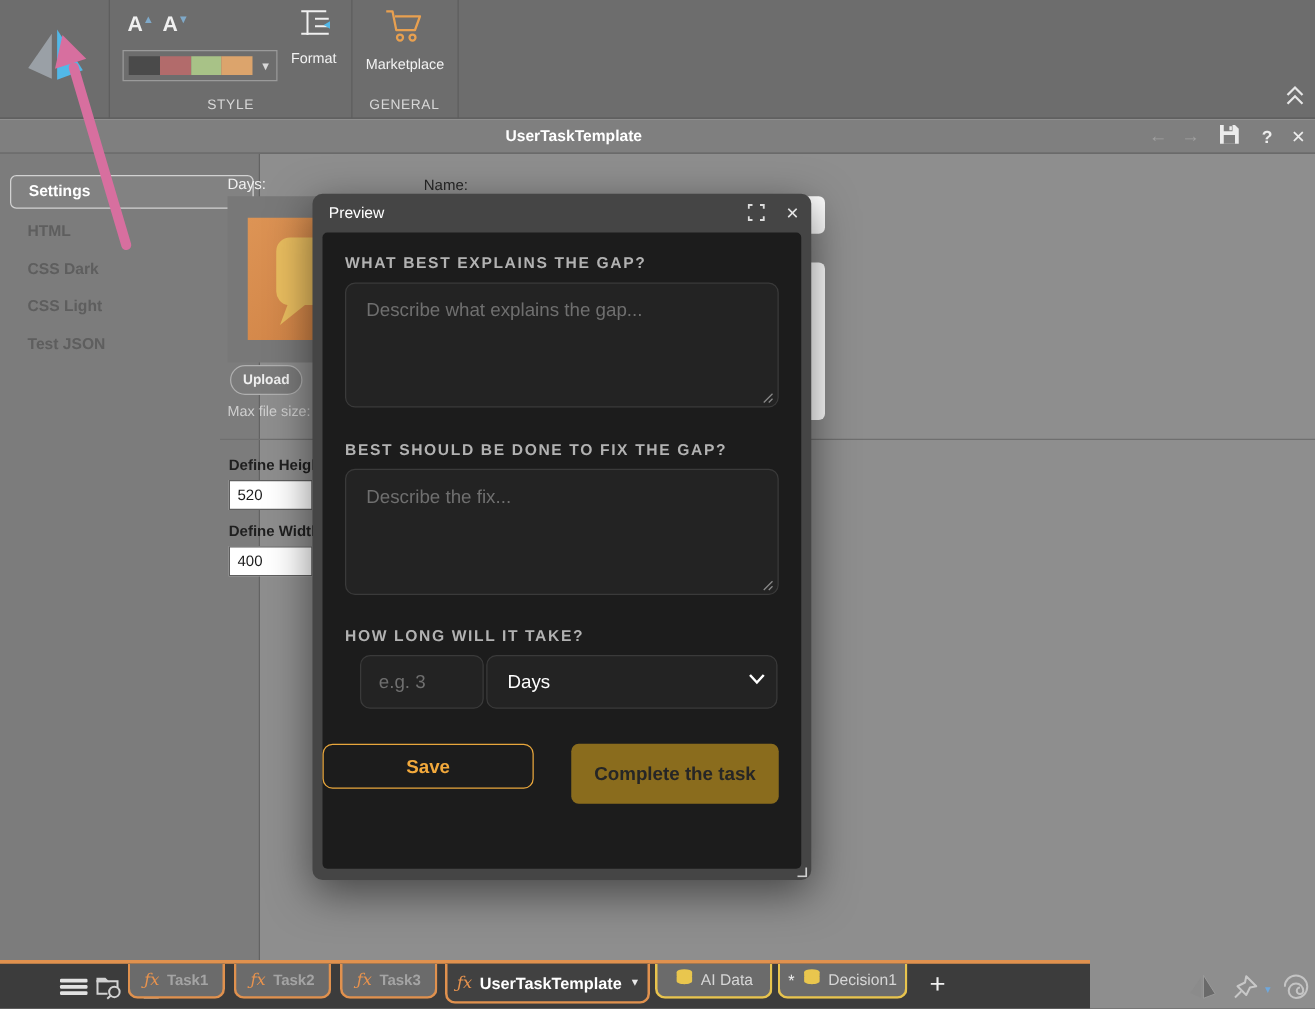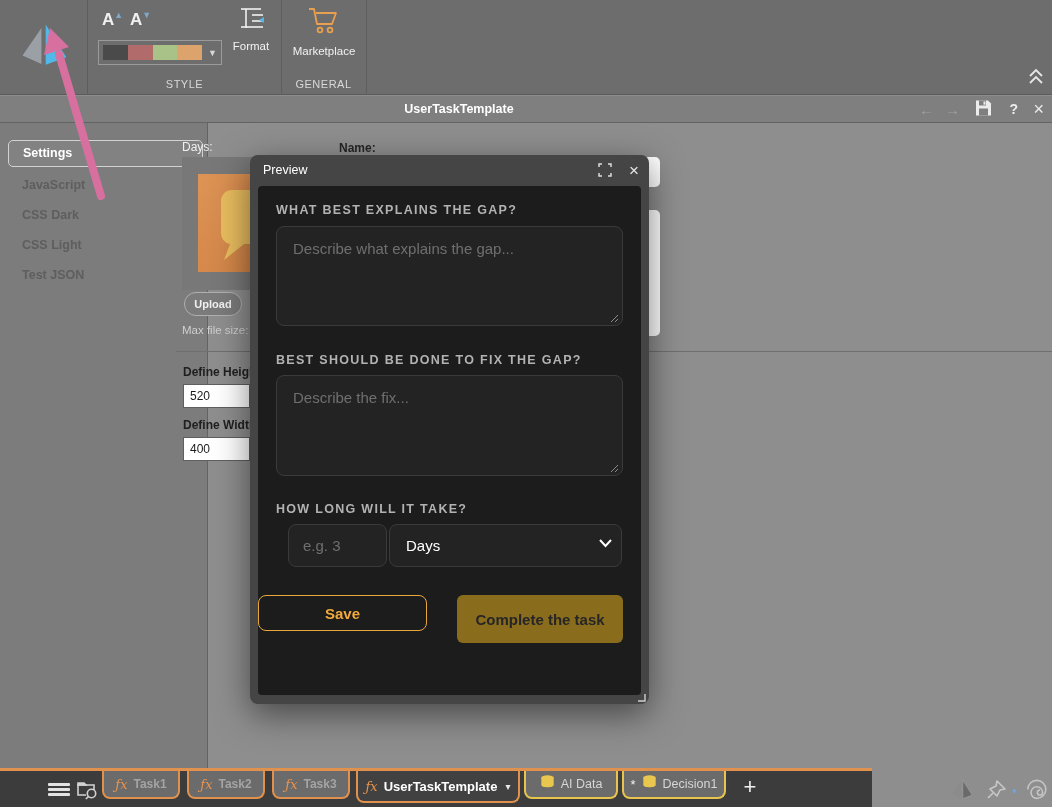--- a/index.html
+++ b/index.html
@@ -168,21 +168,21 @@
         <rect x="4" y="1" width="7" height="5" fill="#7f7f7f"></rect>
         <rect x="8.5" y="2" width="2" height="3.2" fill="#ececec"></rect>
       </svg>
     </span>
     <span class="tb-ic" style="right:34px; font-weight:bold; font-size:14px">?</span>
     <span class="tb-ic" style="right:8px; font-size:18px">×</span>
   </div>
 
   <div class="sidebar">
     <div class="side-item selected">Settings</div>
-    <div class="side-item">JavaScript</div>
+    <div class="side-item">HTML</div>
     <div class="side-item">CSS Dark</div>
     <div class="side-item">CSS Light</div>
     <div class="side-item">Test JSON</div>
   </div>
 
   <div class="main-label" style="left:182px; top:140px; color:#f0f0f0;">Days:</div>
   <div class="icon-frame"></div>
   <div class="icon-img">
     <svg width="90" height="98" viewBox="0 0 90 98">
       <defs>
@@ -197,21 +197,21 @@
   </div>
   <button class="upload-btn">Upload</button>
   <div class="main-label" style="left:182px; top:324px; color:#cfcfcf; font-size:11.5px;">Max file size:</div>
   <div class="hr-div"></div>
 
   <div class="main-label" style="left:183px; top:365px; color:#1f1f1f; font-weight:bold;">Define Height:</div>
   <input class="dim-input" style="top: 384px;" value="520">
   <div class="main-label" style="left:183px; top:418px; color:#1f1f1f; font-weight:bold;">Define Width:</div>
   <input class="dim-input" style="top: 437px;" value="400">
 
-  <div class="main-label" style="left:339px; top:141px; color:#262626; font-weight:bold;">Name:</div>
+  <div class="main-label" style="left:339px; top:141px; color:#262626; font-weight:normal;">Name:</div>
   <div class="peek" style="left:360px; top:157px; width:300px; height:30px;"></div>
   <div class="peek" style="left:360px; top:210px; width:300px; height:126px;"></div>
 
   <div class="modal">
     <div class="modal-header">
       <span class="modal-title">Preview</span>
       <span class="modal-hbtn" style="right:37px">
         <svg width="14" height="14" viewBox="0 0 14 14">
           <g stroke="#dcdcdc" stroke-width="1.5" fill="none">
             <path d="M1 4 V1 H4"></path>

